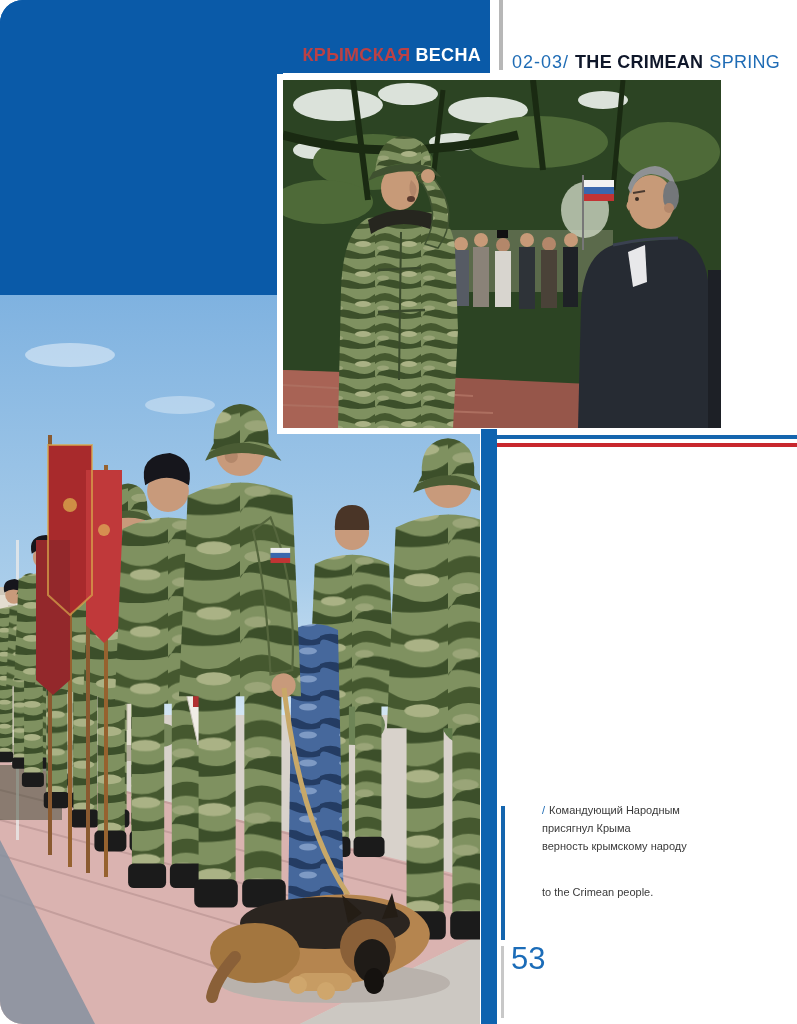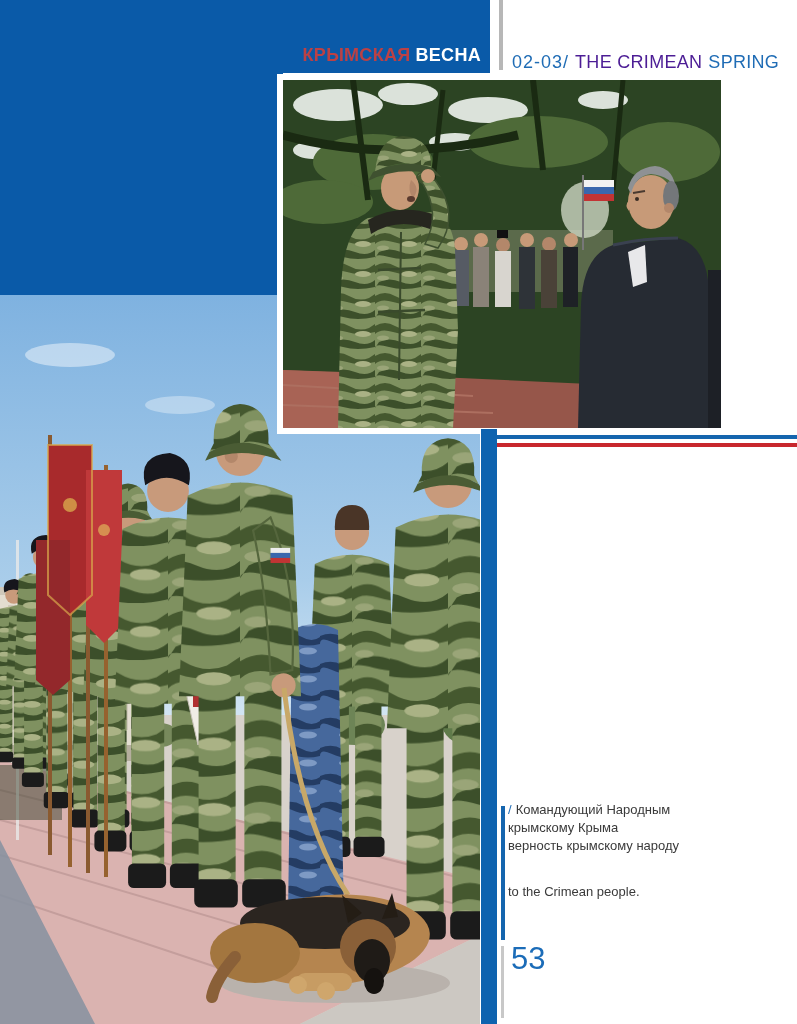--- a/index.html
+++ b/index.html
@@ -1,48 +1,48 @@
 <!DOCTYPE html>
 <html><head>
 <meta charset="utf-8">
 <style>
   html,body{margin:0;padding:0;background:#ffffff;}
   #page{position:relative;width:797px;height:1024px;background:#fff;overflow:hidden;
-        font-family:"Liberation Sans","DejaVu Sans",sans-serif;}
+        font-family:"Liberation Sans","DejaVu Sans",sans-serif;border-radius:23px;}
   .abs{position:absolute;}
 
   
   #blue-panel{left:0;top:0;width:283px;height:295px;background:#0a5aa8;}
   #header-strip{left:0;top:0;width:490px;height:73px;background:#0a5aa8;}
   #header-title-ru{position:absolute;right:9px;bottom:7px;font-size:18px;font-weight:bold;
                    letter-spacing:.3px;white-space:nowrap;}
   #header-title-ru .ru-red{color:#bb4145;}
   #header-title-ru .ru-white{color:#ffffff;margin-left:5px;}
   #header-divider{left:499px;top:0;width:4px;height:70px;background:#b7b7b7;}
   #header-right{left:512px;top:0;height:73px;display:flex;align-items:flex-end;
                 padding-bottom:19px;gap:6px;font-size:18px;white-space:nowrap;}
   #header-right .pg-range{color:#1f6cb5;font-weight:normal;letter-spacing:1px;}
-  #header-right .en-red{color:#4c1d95;font-weight:normal;letter-spacing:.3px;}
+  #header-right .en-red{color:#0f172a;font-weight:bold;letter-spacing:.3px;}
   #header-right .en-blue{color:#1f6cb5;font-weight:normal;letter-spacing:.3px;}
 
   
   #main-photo{left:0;top:295px;width:480px;height:729px;z-index:1;}
   #top-photo-frame{left:277px;top:74px;width:438px;height:348px;border:6px solid #ffffff;
                    z-index:3;background:#2c4423;}
   #main-photo svg,#top-photo-frame svg{display:block;width:100%;height:100%;}
 
   
   #rule-blue{left:497px;top:435px;width:300px;height:4px;background:#1565ae;z-index:2;}
   #rule-red{left:497px;top:443px;width:300px;height:4px;background:#c8272d;z-index:2;}
   #side-bar{left:481px;top:429px;width:16px;height:595px;background:#0e63af;z-index:4;}
   #caption-rule{left:501px;top:806px;width:4px;height:134px;background:#1565ae;z-index:2;}
   #footer-rule{left:501px;top:946px;width:3px;height:72px;background:#c8c8c8;z-index:2;}
 
   
-  .caption{left:508px;width:210px;font-size:13px;line-height:18px;color:#3a3a3a;z-index:2;}
+  .caption{left:542px;width:210px;font-size:11px;line-height:18px;color:#3a3a3a;z-index:2;}
   #caption-ru{top:801px;}
   #caption-en{top:883px;}
   .caption .slash{color:#1f6cb5;margin-right:4px;}
   #page-number{left:511px;top:941px;font-size:31px;font-weight:500;color:#1b6cb8;z-index:2;}
 </style>
 </head>
 <body>
 
 <svg width="0" height="0" style="position:absolute" aria-hidden="true">
   <defs>
@@ -304,21 +304,21 @@
     </svg>
   </div>
 
   <div class="abs" id="rule-blue"></div>
   <div class="abs" id="rule-red"></div>
   <div class="abs" id="side-bar"></div>
 
   <div class="abs" id="caption-rule"></div>
   <div class="abs caption" id="caption-ru">
     <div><span class="slash">/</span><span>Командующий Народным</span></div>
-    <div>крымскому Крыма</div>
+    <div>присягнул Крыма</div>
     <div>верность крымскому народу</div>
   </div>
   <div class="abs caption" id="caption-en">
     <div>to the Crimean people.</div>
   </div>
 
   <div class="abs" id="footer-rule"></div>
   <div class="abs" id="page-number">53</div>
 
 </div>

